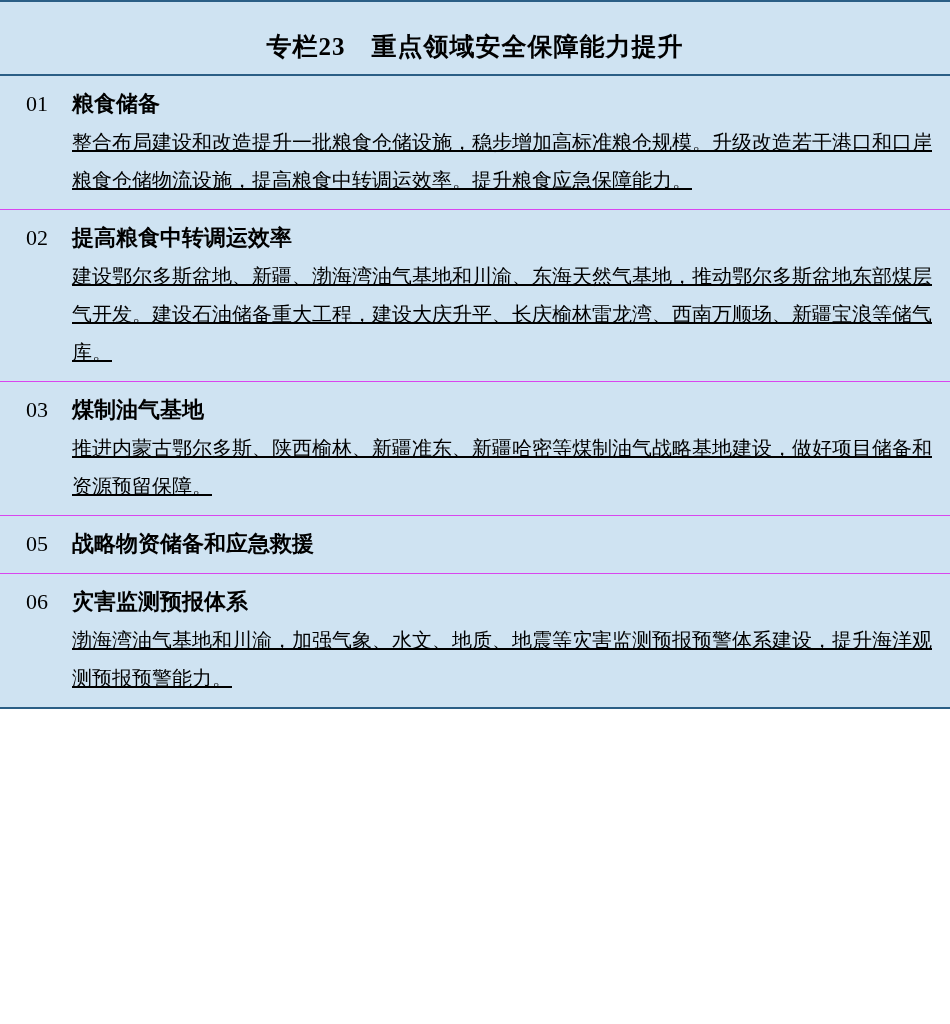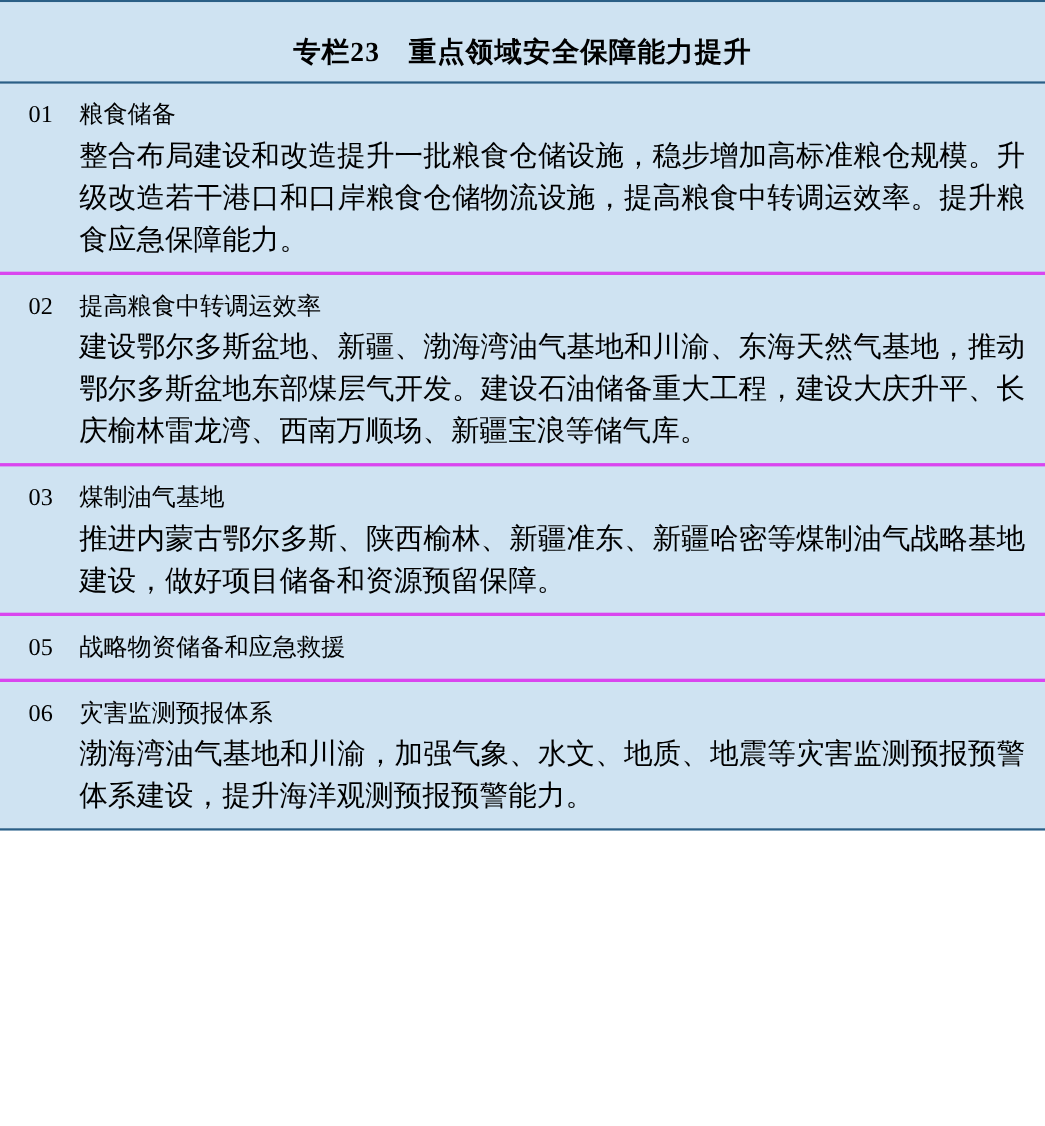--- a/index.html
+++ b/index.html
@@ -37,51 +37,52 @@
   }
   .title-gap {
     display: inline-block;
     width: 26px;
   }
   .row {
     display: flex;
     align-items: flex-start;
     box-sizing: border-box;
     padding: 9px 18px 10px 18px;
-    border-bottom: 3px solid #d946ef;
+    border-bottom: 1px solid #d946ef;
   }
   .row:last-child {
     border-bottom: none;
   }
   .num {
     flex: 0 0 auto;
     width: 54px;
     font-size: 22px;
     line-height: 37px;
     text-align: left;
     padding-left: 8px;
     box-sizing: border-box;
   }
   .content {
     flex: 1 1 auto;
     min-width: 0;
   }
   .item-title {
     font-size: 22px;
-    font-weight: normal;
+    font-weight: bold;
     line-height: 37px;
     margin: 0 0 1px 0;
   }
   .item-body {
-    font-size: 26px;
+    font-size: 20px;
     line-height: 38px;
     margin: 0;
     text-align: justify;
     text-justify: inter-ideograph;
     letter-spacing: 0px;
+    text-decoration: underline;
   }
 </style>
 </head>
 <body>
 
 <div class="box">
 
   <div class="title-bar">
     <span>专栏</span><span class="tnum">23</span><span class="title-gap"></span><span>重点领域安全保障能力提升</span>
   </div>

